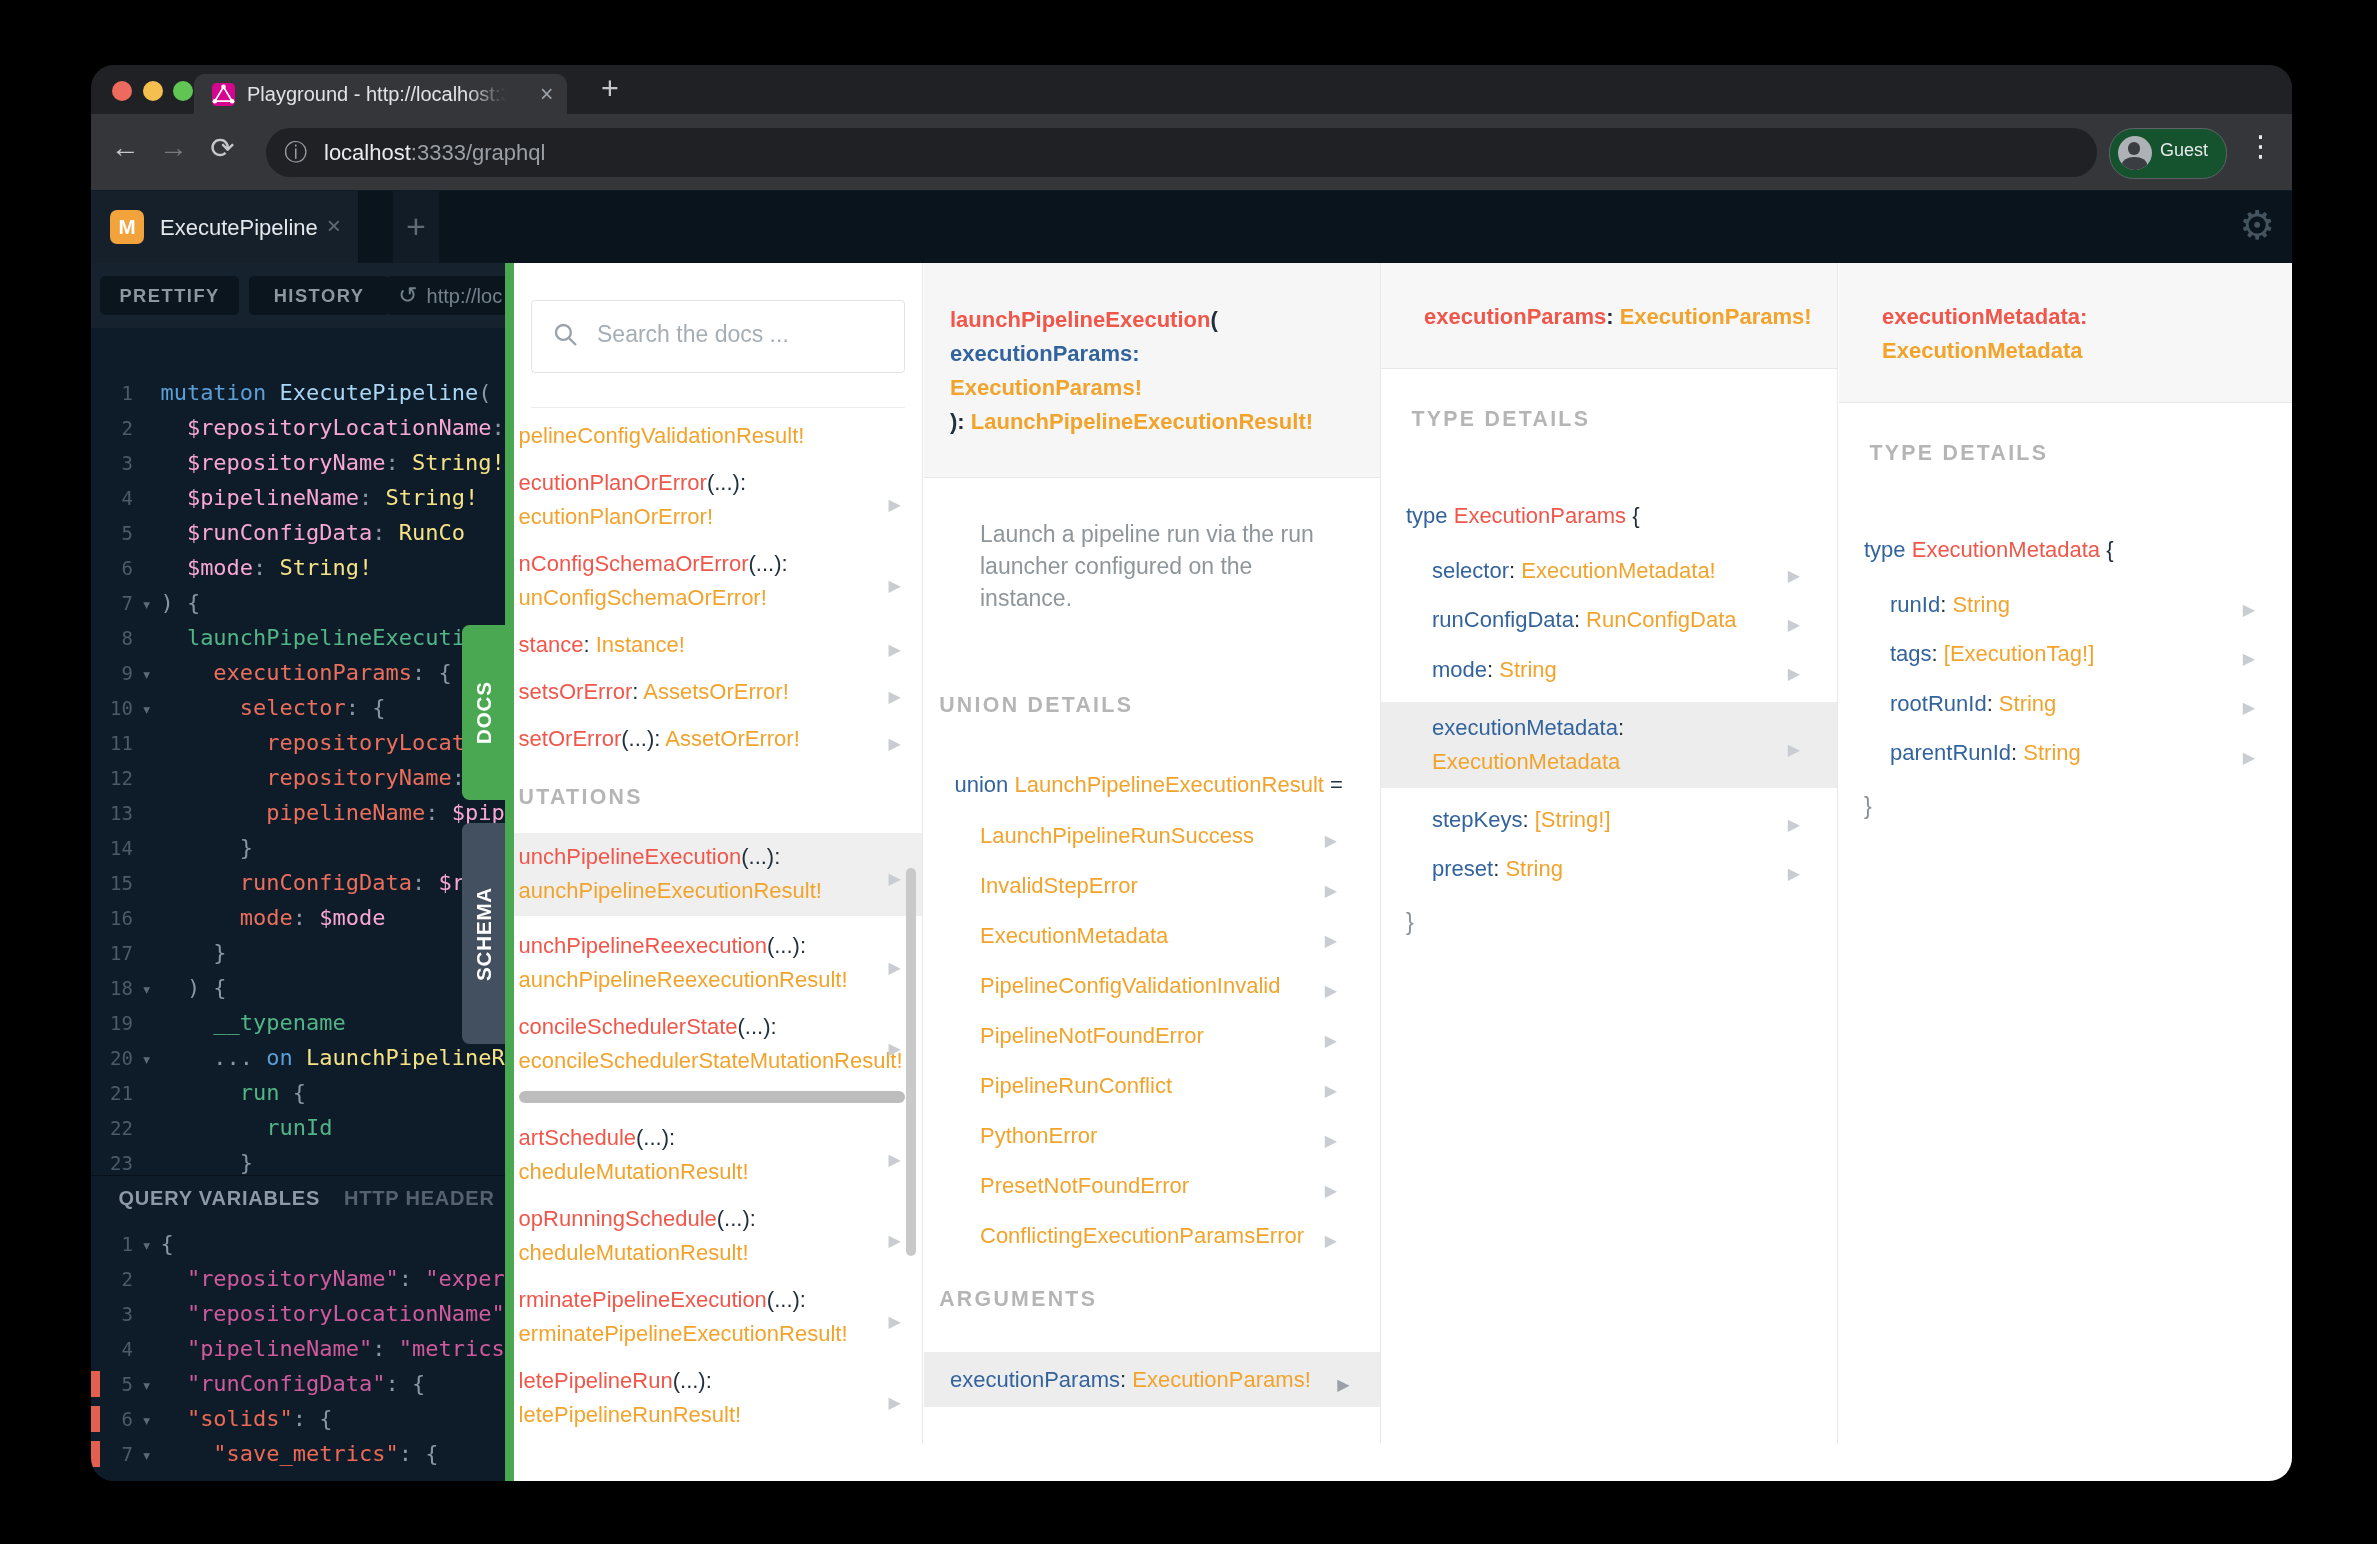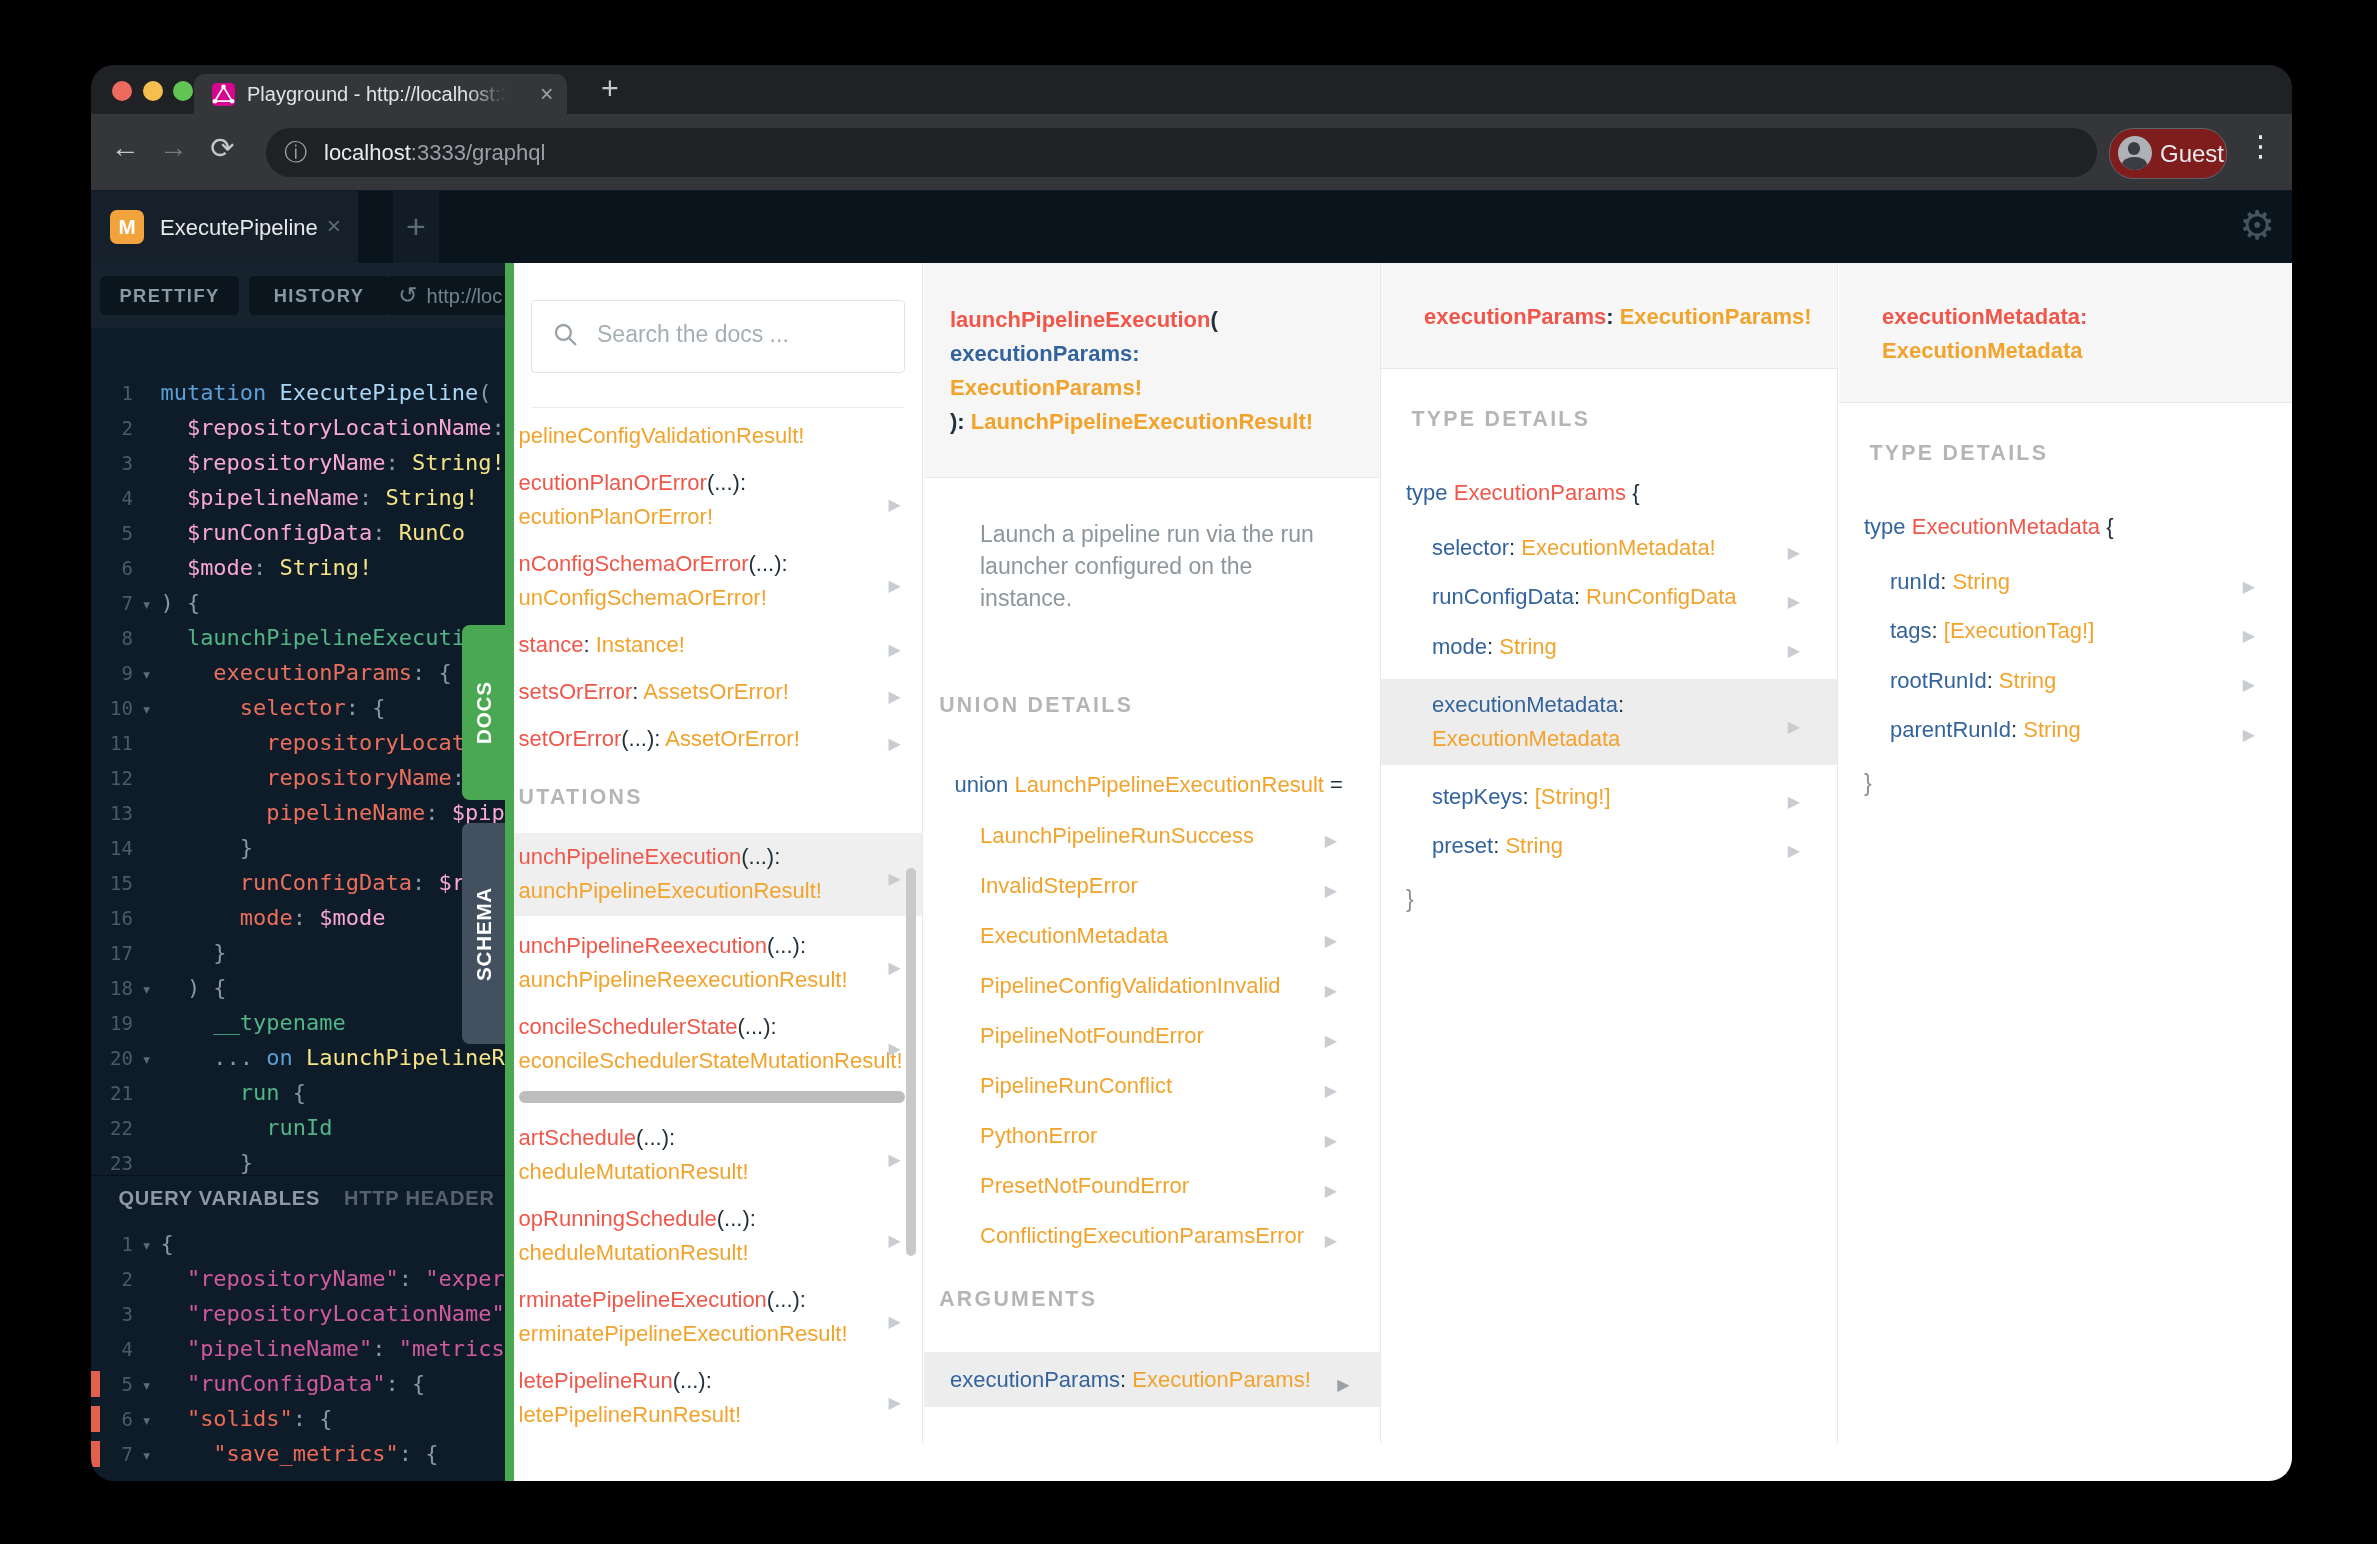--- a/index.html
+++ b/index.html
@@ -24,21 +24,21 @@
   .navic{position:absolute;top:17px;font-size:29px;color:#c6c9cc;width:41px;text-align:center;}
   .nv-back{left:13.7px;}
   .nv-fwd{left:62px;color:#77797c;}
   .nv-rel{left:111px;}
   .omnibox{position:absolute;left:175px;top:13.7px;width:1831px;height:49px;border-radius:24.4px;background:#202124;
     color:#e8eaed;font-size:22px;line-height:49px;}
   .omnibox .info{position:absolute;left:18.3px;top:0;color:#9aa0a6;font-size:23px;}
   .omnibox .host{position:absolute;left:58px;top:0;}
   .omnibox .rest{color:#9aa0a6;}
   .guest{position:absolute;left:2018px;top:13.7px;width:116px;height:49px;border:0.8px solid #5f6368;border-radius:24.4px;
-    background:#7f1d1d;color:#e8eaed;font-size:24px;}
+    background:#14532d;color:#e8eaed;font-size:18px;}
   .guest .av{position:absolute;left:7.6px;top:7.6px;width:34px;height:34px;border-radius:50%;background:#aeb1b6;overflow:hidden;}
   .guest .av::before{content:"";position:absolute;left:10.7px;top:6.1px;width:12.2px;height:12.2px;border-radius:50%;background:#3a3d42;}
   .guest .av::after{content:"";position:absolute;left:4.6px;top:20.6px;width:24.4px;height:15.2px;border-radius:50%;background:#3a3d42;}
   .guest .gl{position:absolute;left:50px;top:11.4px;}
   .kebab{position:absolute;left:2155px;top:15.2px;font-size:29px;color:#e8eaed;}
   
   .pg{position:absolute;left:0;top:126px;width:2201px;height:1291px;background:#0e1c2a;}
   .pg-tabbar{position:absolute;left:0;top:0;width:100%;height:72px;background:#0a141d;}
   .pg-tab{position:absolute;left:0;top:0;width:267px;height:72px;background:#16202b;color:#e6e9eb;font-size:22px;}
   .pg-tab .badge{position:absolute;left:19px;top:19px;width:34px;height:34px;border-radius:6.9px;background:#f2a33c;
@@ -107,21 +107,21 @@
   .members .doc-item{margin:0 0 16px 56px;}
   .members .arr{right:43px;}
   .c2 .args .sec-h{margin:34px 0 0 15.2px;}
   .argrow{margin-top:40px;}
   .argrow .doc-item{margin:0;padding:10.7px 53px 10.7px 26px;}
   .argrow .doc-item.hl{margin-left:0;background:#ededed;}
   .argrow .arr{color:#9aa0a6;right:30.5px;}
   
   .hdrblock{background:#f7f7f7;border-bottom:1.5px solid #e8e8e8;padding:37px 0 34px 43px;font-weight:bold;}
   .c3 .sec-h,.c4 .sec-h{margin:38px 0 0 30.5px;}
-  .typeline{margin:44px 0 0 25px;white-space:nowrap;}
+  .typeline{margin:67px 0 0 25px;white-space:nowrap;}
   .fields{margin-top:21.3px;}
   .fields .doc-item{margin:0 0 15.2px 0;padding-left:51px;}
   .fields .doc-item.hl{background:#ededed;padding-top:9.1px;padding-bottom:9.1px;margin-left:0;}
   .fields .arr{right:37px;}
   .closebrace{margin:23px 0 0 25px;color:#8a9096;font-size:23px;}
   .docs-bottombar{position:absolute;left:0;bottom:0;width:100%;height:38px;background:#fff;}
   .docs-bottombar .thumb{position:absolute;left:4.6px;right:10.7px;top:7.6px;height:23px;background:#c2c2c2;border-radius:11.4px;}
   .d-red{color:#f0564a}.d-orange{color:#f2a32c}.d-blue{color:#33639d}.d-dark{color:#22303c}
 </style>
 </head>

